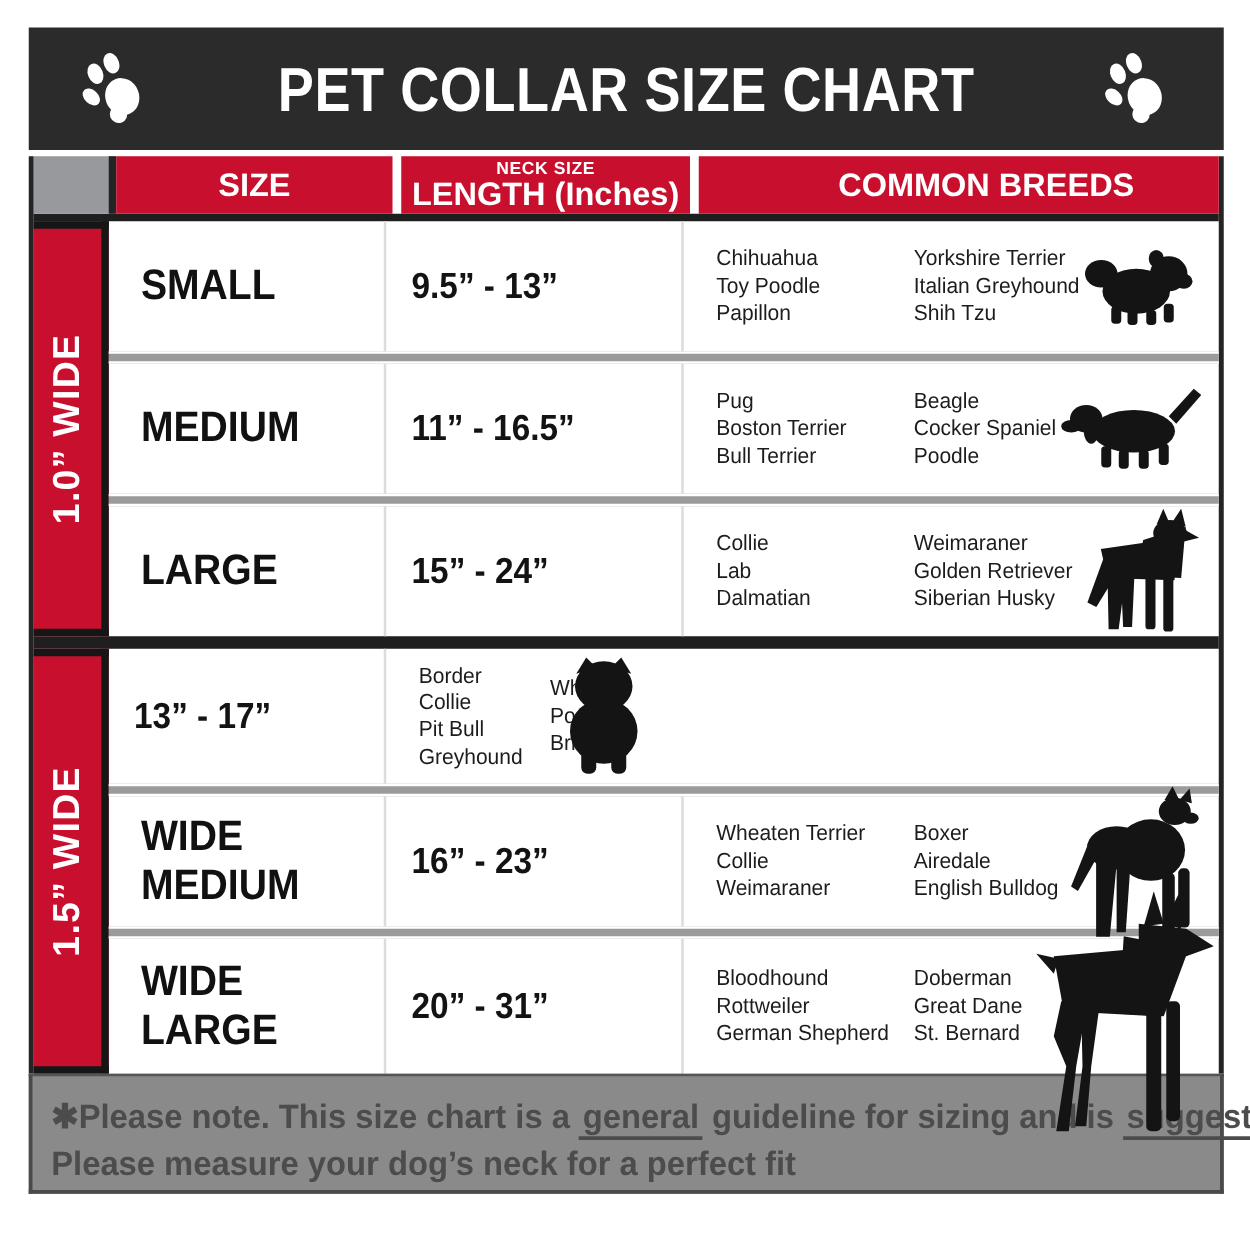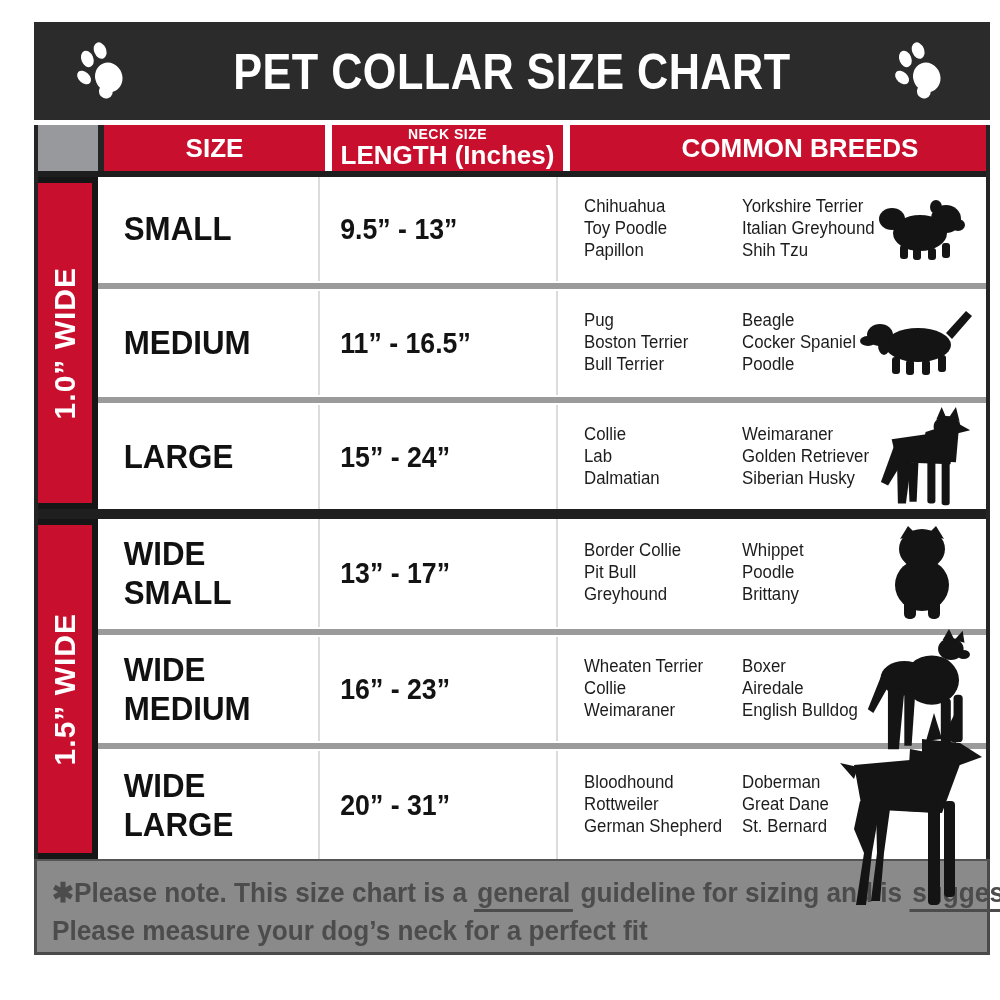--- a/index.html
+++ b/index.html
@@ -1,18 +1,18 @@
 <!DOCTYPE html>
 <html><head>
 <meta charset="utf-8">
 <style>
   html,body{margin:0;padding:0;background:#ffffff;}
   body{font-family:"Liberation Sans", sans-serif;}
   .canvas{position:relative;width:1000px;height:1000px;background:#fff;overflow:hidden;}
-  .frame{position:absolute;left:34px;top:22px;width:956px;}
+  .frame{position:absolute;left:23px;top:22px;width:956px;}
 
   
   .title-bar{height:98px;background:#2b2b2b;display:flex;align-items:center;justify-content:space-between;
              padding:0 38px;box-sizing:border-box;}
   .title{color:#ffffff;font-weight:bold;font-size:47px;letter-spacing:0.5px;white-space:nowrap;
          transform:scale(0.92,1.06);}
   .paw{width:62px;height:60px;flex:0 0 auto;}
 
   
   .table{background:#ffffff;border-left:4px solid #242424;border-right:4px solid #242424;box-sizing:border-box;}
@@ -219,23 +219,20 @@
 
       <div class="section-divider"></div>
 
       <div class="section">
         <div class="sidebar">
           <span>1.5” WIDE</span>
         </div>
         <div class="rows">
 
           <div class="row h108">
-            <div class="cell cell-size">
-                <span class="size-label">WIDE SMALL</span>
-              </div>
             <div class="cell cell-range">
                 <span class="range">13” - 17”</span>
               </div>
             <div class="cell cell-breeds">
               <div class="breed-col">
                 <div>Border Collie</div>
                 <div>Pit Bull</div>
                 <div>Greyhound</div>
               </div>
               <div class="breed-col b">

